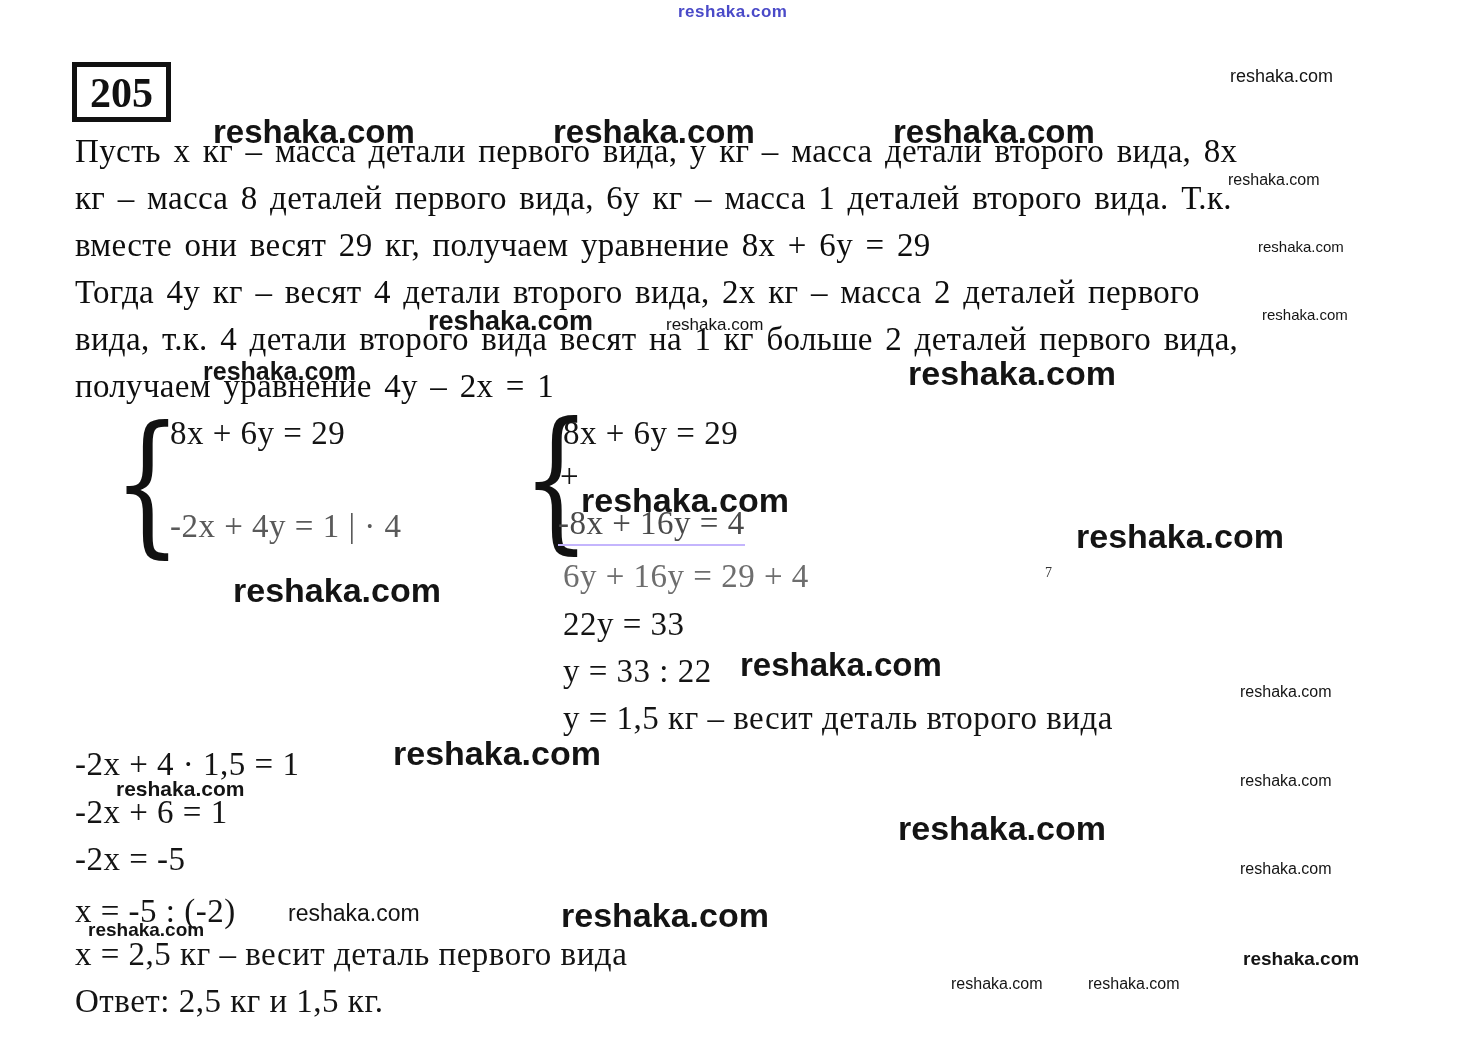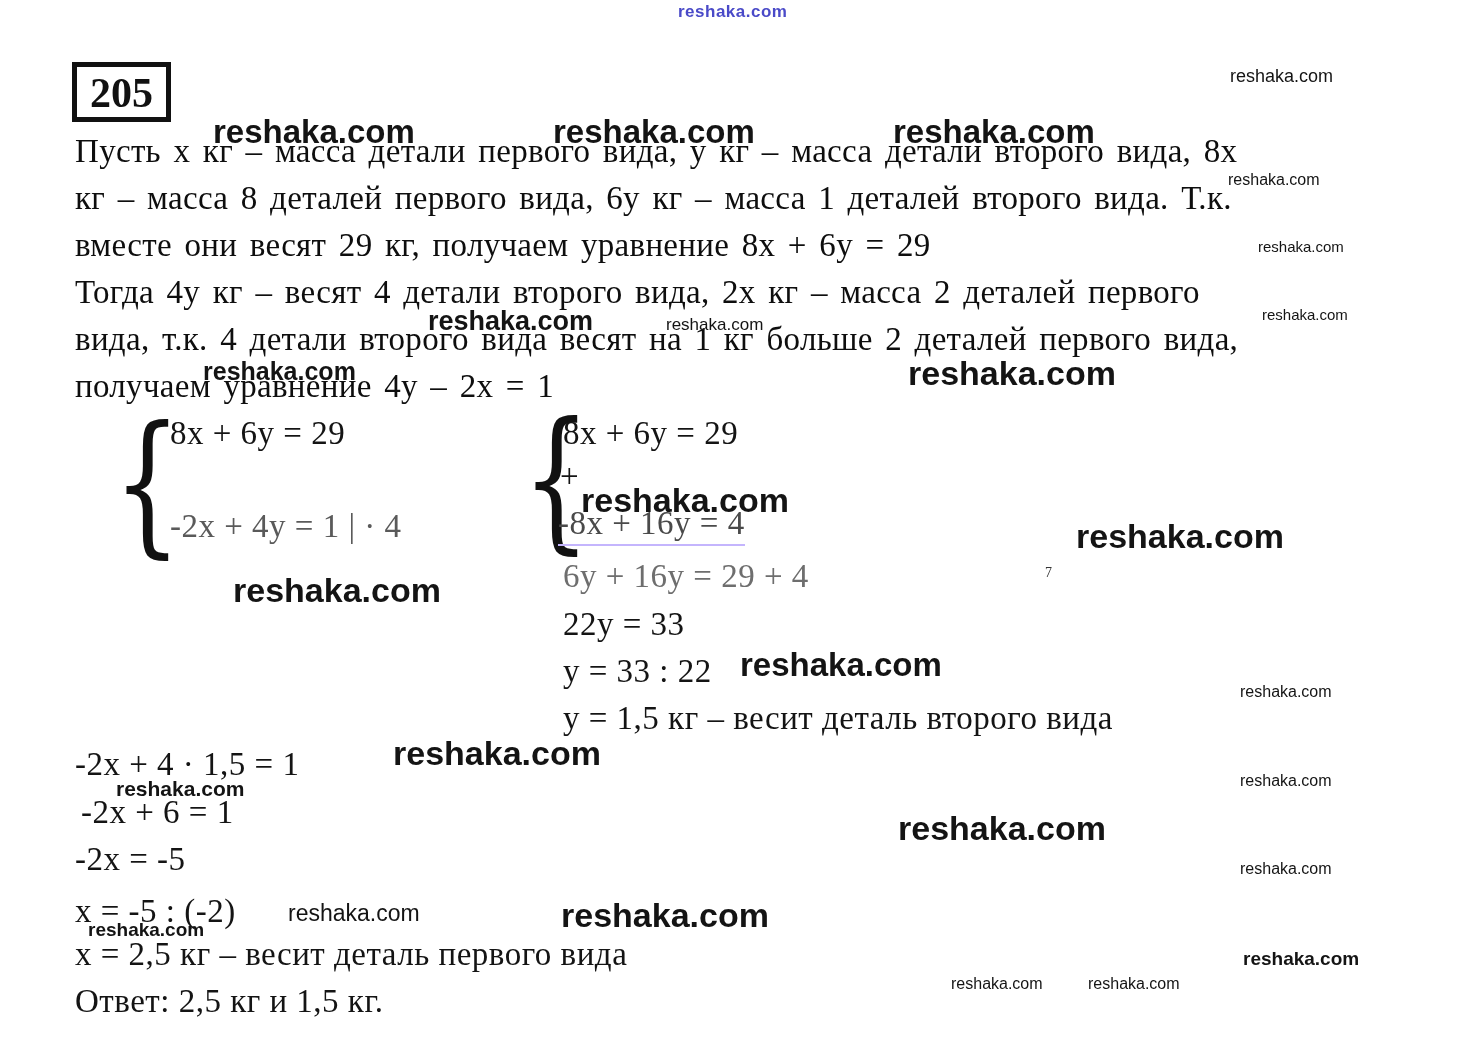--- a/index.html
+++ b/index.html
@@ -99,21 +99,21 @@
   <div class="eq" style="left:563px; top:415px;">8x + 6y = 29</div>
   <div class="eq" style="left:560px; top:458px;">+</div>
   <div class="eq faded2 underlined" style="left:558px; top:505px;">-8x + 16y = 4</div>
 
   <div class="eq faded3" style="left:563px; top:558px;">6y + 16y = 29 + 4</div>
   <div class="eq" style="left:563px; top:606px;">22y = 33</div>
   <div class="eq" style="left:563px; top:653px;">y = 33 : 22</div>
   <div class="eq" style="left:563px; top:700px;">y = 1,5 кг – весит деталь второго вида</div>
 
   <div class="eq" style="left:75px; top:746px;">-2x + 4 · 1,5 = 1</div>
-  <div class="eq" style="left:81px; top:794px;">-2x + 6 = 1</div>
+  <div class="eq" style="left:75px; top:794px;">-2x + 6 = 1</div>
   <div class="eq" style="left:75px; top:841px;text-align:right;">-2x = -5</div>
   <div class="eq" style="left:75px; top:893px;text-align:right;">x = -5 : (-2)</div>
   <div class="eq" style="left:75px; top:936px;text-align:center;">x = 2,5 кг – весит деталь первого вида</div>
 
   <div class="eq" style="left:75px; top:983px;">Ответ: 2,5 кг и 1,5 кг.</div>
 
   <div class="artifact" style="left:1045px; top:565px;">7</div>
 
   <span class="wm blue" style="left:678px; top:3px;  font-size:17px;">reshaka.com</span>
   <span class="wm" style="left:1230px; top:67px; font-size:18px;">reshaka.com</span>

